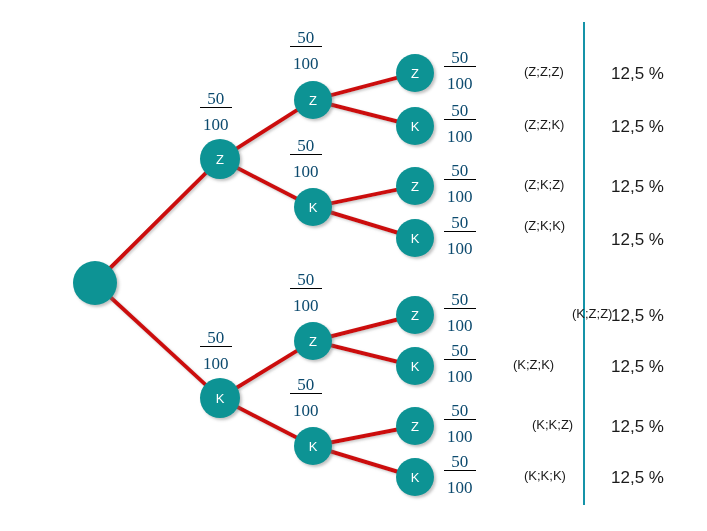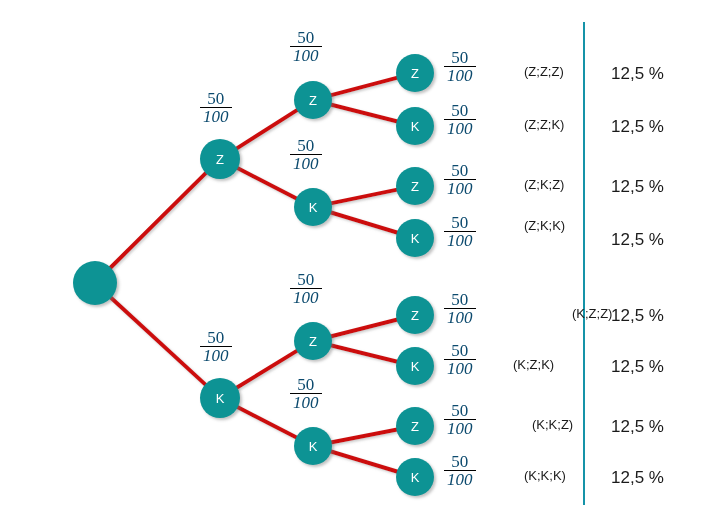--- a/index.html
+++ b/index.html
@@ -65,22 +65,21 @@
   }
   .frac .num {
     display: block;
     font-size: 17px;
     padding: 0 3px;
   }
   .frac .den {
     display: block;
     font-size: 17px;
     border-top: 1.6px solid #000000;
-    padding: 0 3px;
-    font-style: italic;
+    padding: 8px 3px;
   }
   .outcome {
     position: absolute;
     font-family: Liberation Sans, sans-serif;
     font-size: 13px;
     color: #1a1a1a;
     white-space: nowrap;
     z-index: 4;
   }
   .pct {

